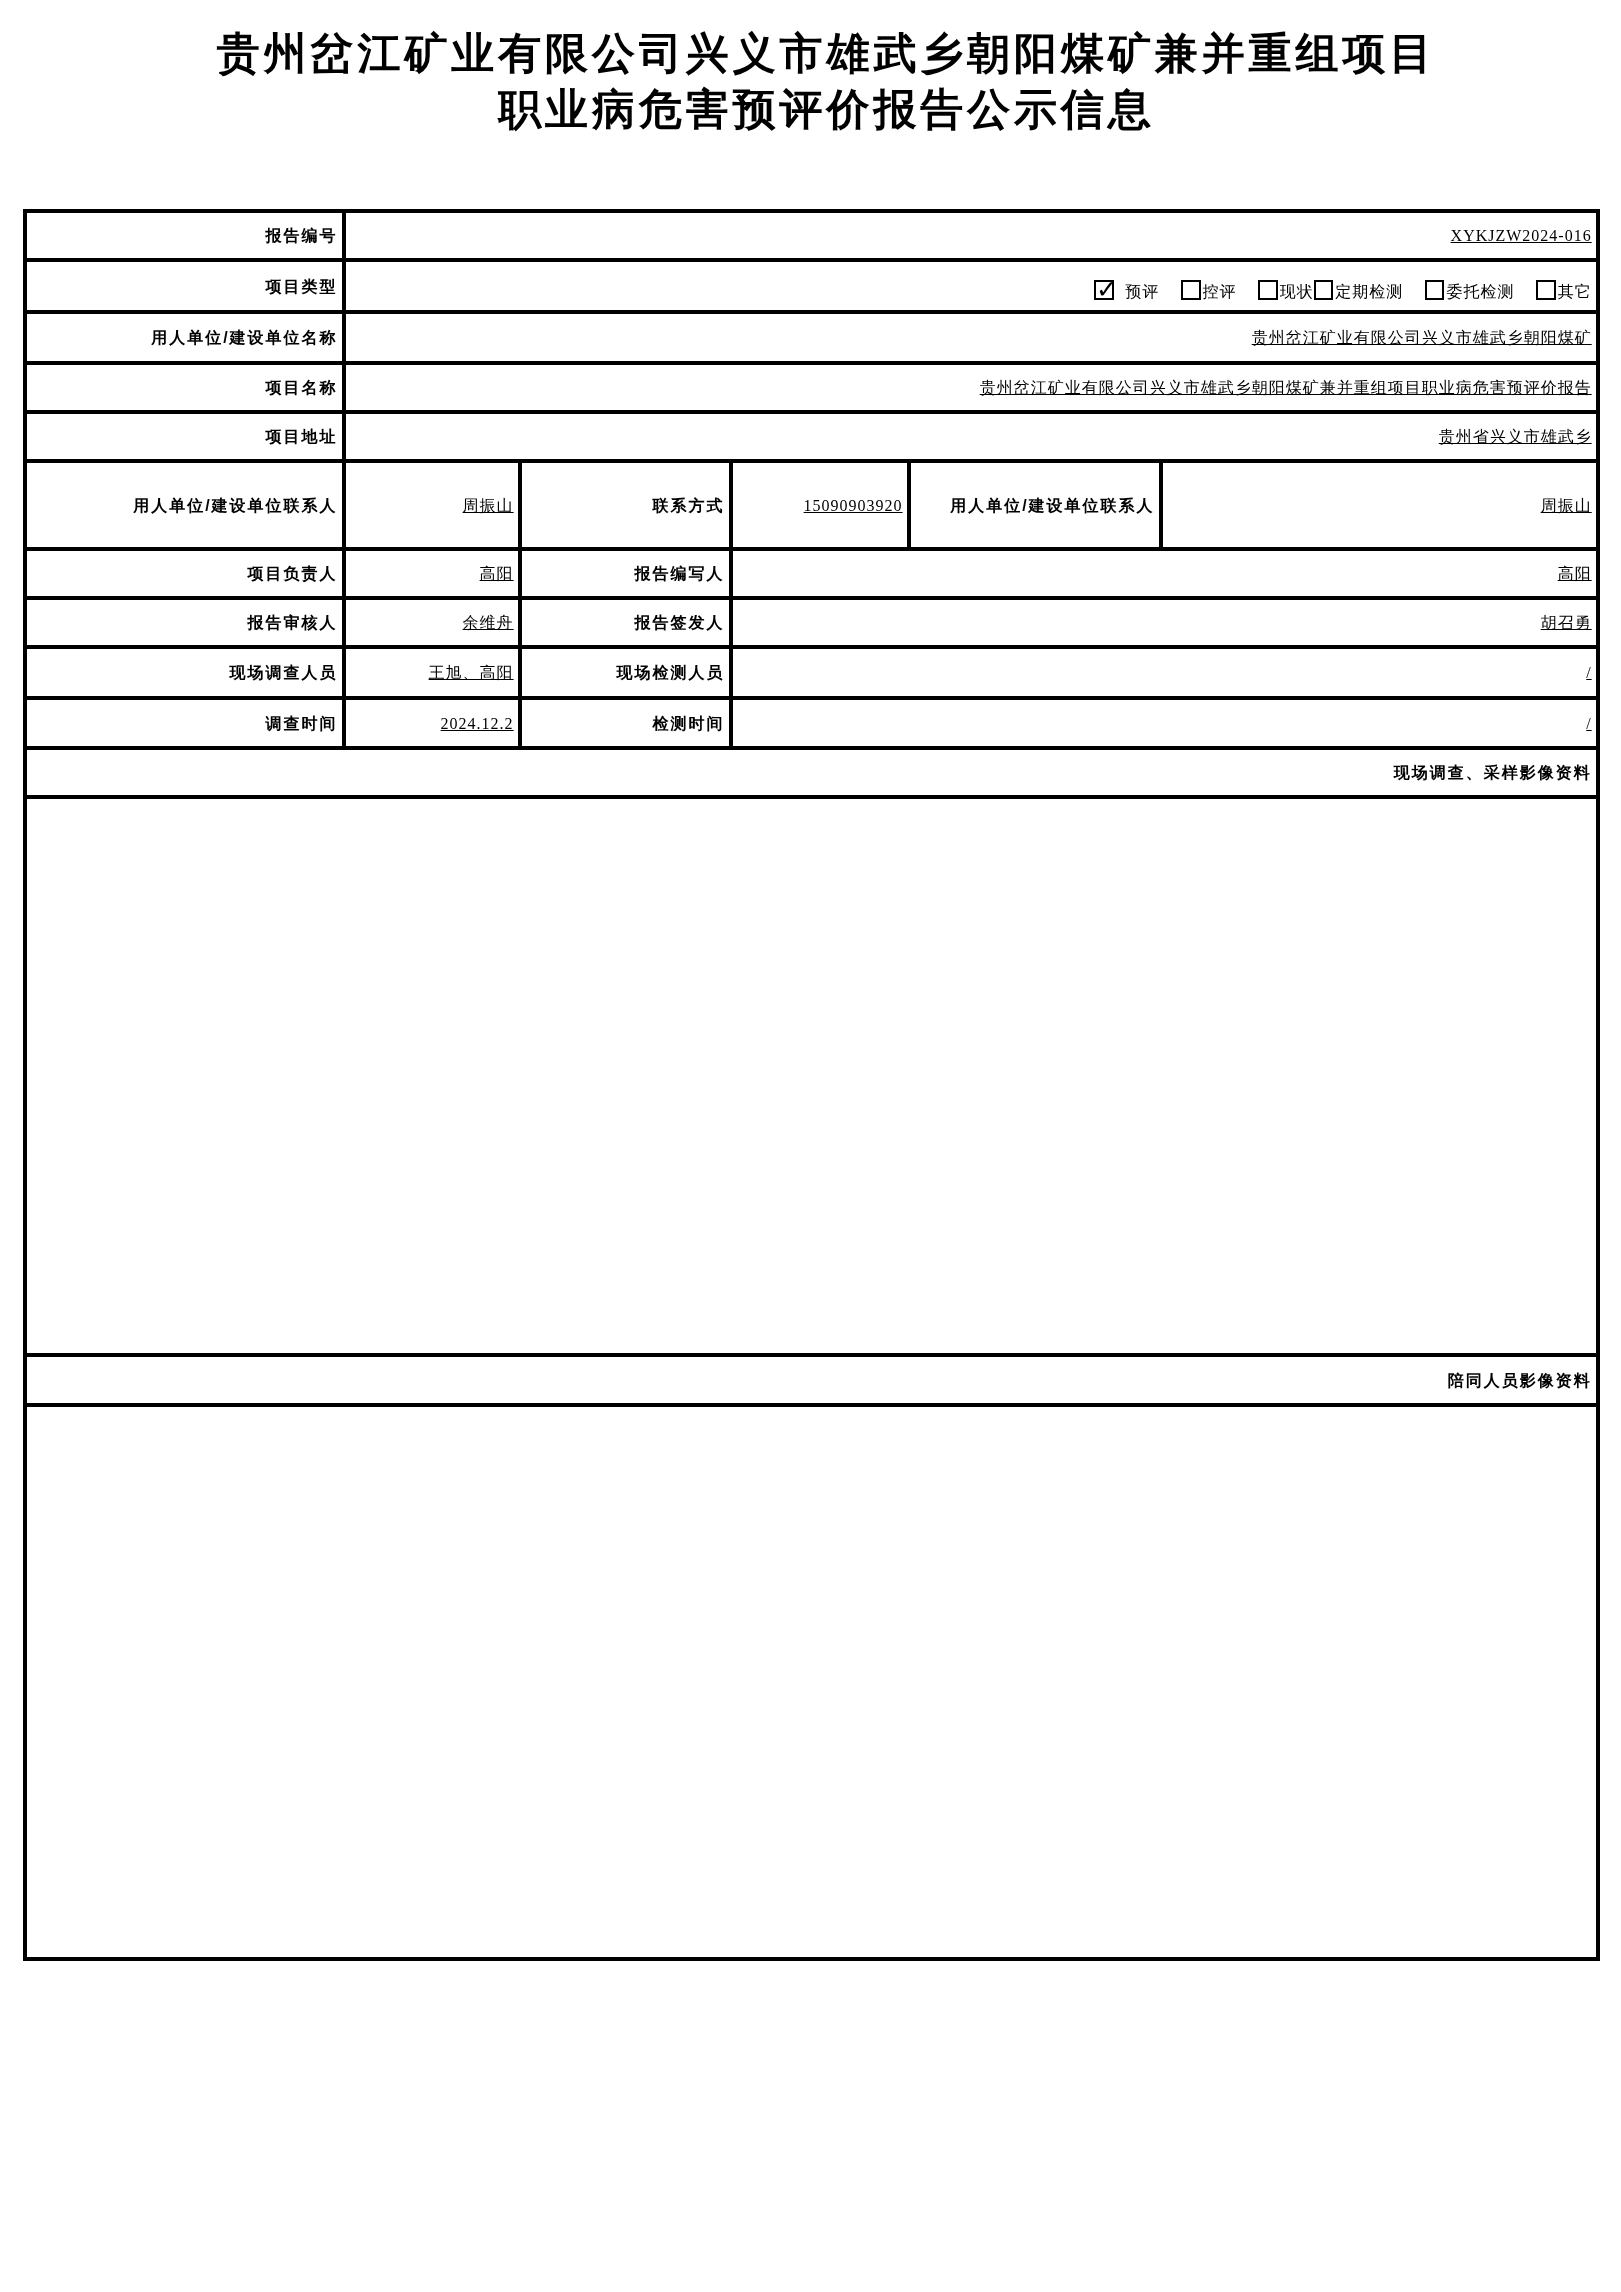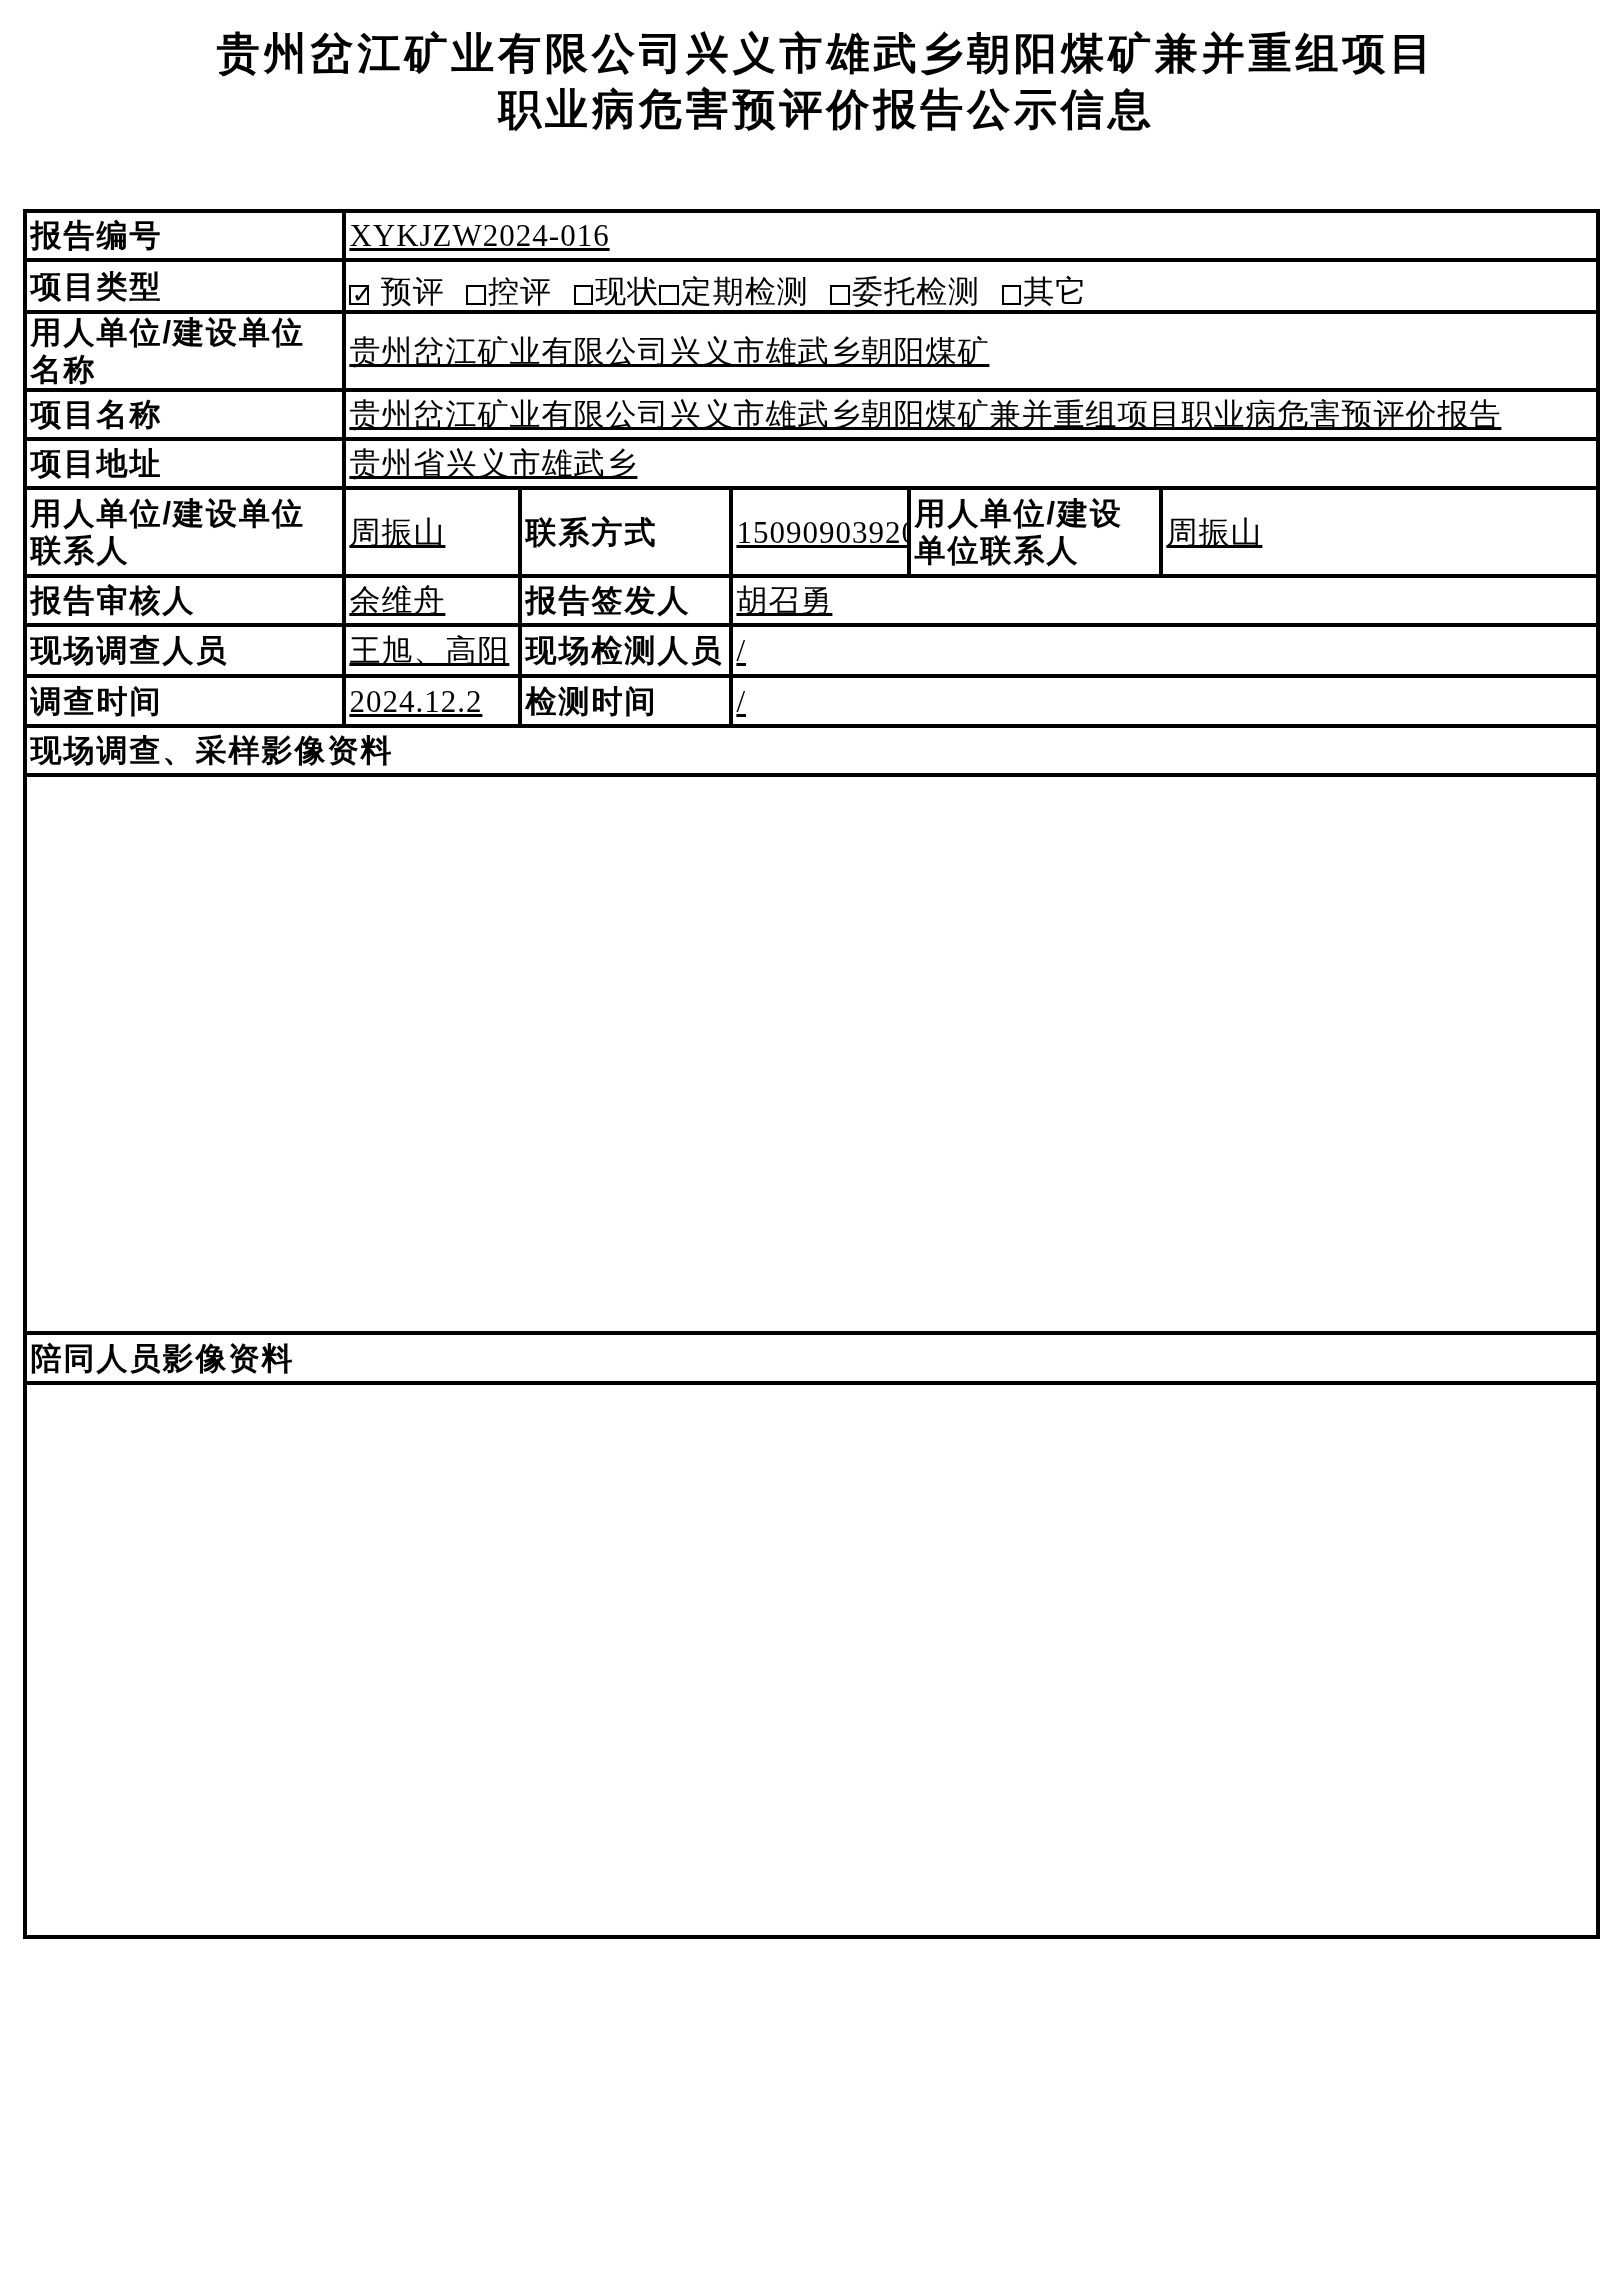--- a/index.html
+++ b/index.html
@@ -29,24 +29,24 @@
   table.report {
     position: absolute;
     top: 209px;
     left: 22.5px;
     width: 1573px;
     border-collapse: collapse;
     table-layout: fixed;
   }
   table.report td {
     border: 4.9px solid #000000;
-    text-align: left;
+    text-align: right;
     vertical-align: middle;
     padding: 0 3.9px;
-    font-size: 31px;
+    font-size: 16px;
     line-height: 37px;
     overflow: hidden;
   }
   td.lbl {
     font-family: "Liberation Sans", "DejaVu Sans", sans-serif;
     font-weight: bold;
     letter-spacing: 2px;
   }
   td.val {
     font-family: "Liberation Serif", "DejaVu Serif", serif;
@@ -138,20 +138,26 @@
 
   <tr style="height:88px">
     <td class="lbl">用人单位/建设单位联系人</td>
     <td class="val">周振山</td>
     <td class="lbl">联系方式</td>
     <td class="val">15090903920</td>
     <td class="lbl">用人单位/建设单位联系人</td>
     <td class="val">周振山</td>
   </tr>
 
+  <tr style="height:49px">
+    <td class="lbl">项目负责人</td>
+    <td class="val">高阳</td>
+    <td class="lbl">报告编写人</td>
+    <td class="val" colspan="3">高阳</td>
+  </tr>
 
   <tr style="height:49px">
     <td class="lbl">报告审核人</td>
     <td class="val">余维舟</td>
     <td class="lbl">报告签发人</td>
     <td class="val" colspan="3">胡召勇</td>
   </tr>
 
   <tr style="height:51px">
     <td class="lbl">现场调查人员</td>

